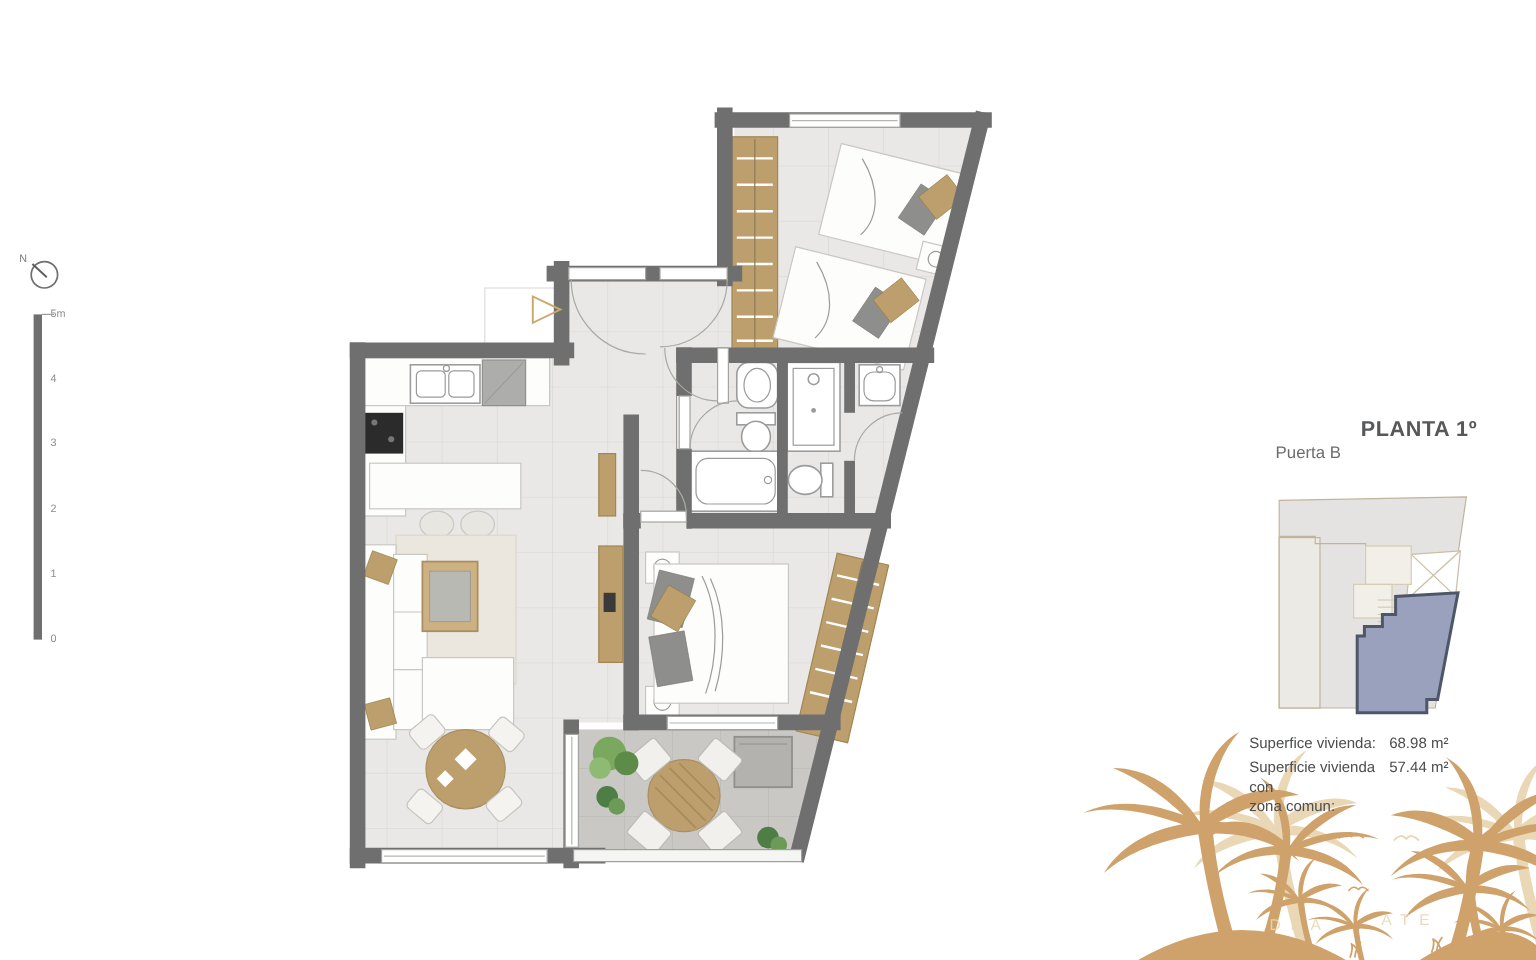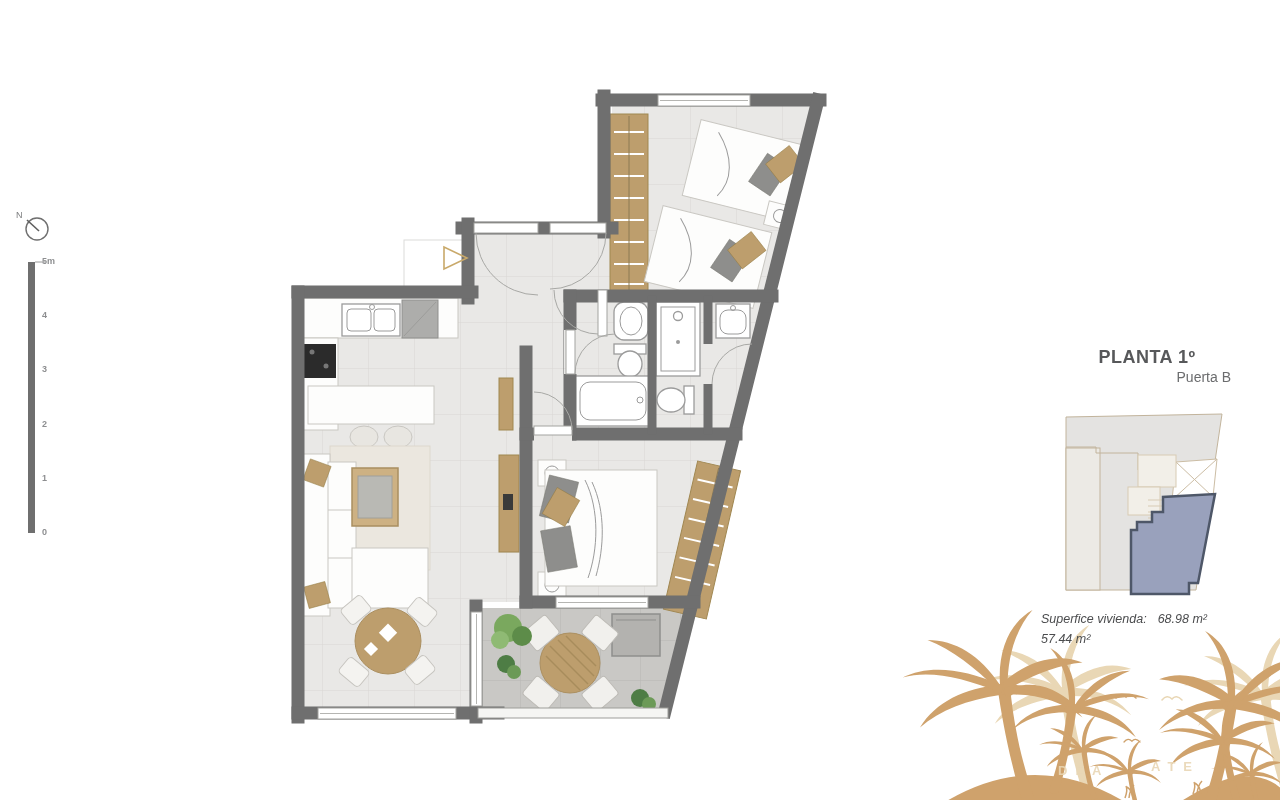--- a/index.html
+++ b/index.html
@@ -24,31 +24,31 @@
   .kp-fill{fill:var(--keyplan-fill);stroke:var(--keyplan-line);stroke-width:1;}
   .kp-line{stroke:var(--keyplan-line);fill:none;stroke-width:1;}
   .unit{fill:var(--unit-fill);stroke:var(--unit-outline);stroke-width:2.5;stroke-linejoin:miter;}
   .palm{fill:var(--palm);}
   .palm-faint{fill:var(--palm-faint);}
   .birdp{fill:none;stroke:var(--palm);stroke-width:1.6;stroke-linecap:round;}
   .birdf{fill:none;stroke:var(--palm-faint);stroke-width:1.6;stroke-linecap:round;}
   .gold{fill:none;stroke:var(--gold);stroke-width:1.6;stroke-linejoin:miter;}
   
   .compass-n{position:absolute;left:16px;top:210px;font-size:9px;color:#7b7c7e;}
-  .tick{position:absolute;left:42px;font-size:9px;color:#8d8e90;font-weight:bold;}
-  .panel-title{position:absolute;left:1063px;top:347px;width:168px;text-align:center;
+  .tick{position:absolute;left:42px;font-size:9px;color:#8d8e90;}
+  .panel-title{position:absolute;left:1063px;top:347px;width:168px;text-align:right;
     font-size:18px;font-weight:bold;color:var(--text-dark);letter-spacing:.5px;}
-  .panel-subtitle{position:absolute;left:1063px;top:369px;width:168px;text-align:right;
+  .panel-subtitle{position:absolute;left:1063px;top:369px;width:168px;text-align:left;
     font-size:14px;color:var(--text-mid);}
   .areas{position:absolute;left:1041px;top:611px;width:166px;font-size:12.5px;
     color:#4b4c4e;line-height:1.3;}
-  .area-row{display:flex;justify-content:space-between;align-items:flex-start;margin-bottom:4px;font-style:italic;}
+  .area-row{display:flex;justify-content:space-between;align-items:flex-start;margin-bottom:4px;}
   .area-row span:first-child{white-space:pre-line;}
   .area-row .val{white-space:nowrap;}
-  .wm{position:absolute;font-size:13px;font-weight:bold;letter-spacing:8px;
+  .wm{position:absolute;font-size:13px;font-weight:normal;letter-spacing:8px;
     color:var(--palm-faint);opacity:.9;}
 </style>
 </head>
 <body>
 
 <div class="canvas">
 
 <svg width="1280" height="800" viewBox="0 0 1280 800">
   <defs>
     <pattern id="tile" width="46" height="46" patternUnits="userSpaceOnUse">
@@ -353,20 +353,22 @@
 
 <div class="panel-title">PLANTA 1º</div>
 <div class="panel-subtitle">Puerta B</div>
 
 <div class="areas">
   <div class="area-row">
     <span>Superfice vivienda:</span>
     <span class="val">68.98 m²</span>
   </div>
   <div class="area-row">
+    <span>Superficie vivienda con
+zona comun:</span>
     <span class="val">57.44 m²</span>
   </div>
 </div>
 
 <span class="wm" style="left:1058px;top:763px">DEA</span>
 <span class="wm" style="left:1151px;top:759px">ATE</span>
 
 </div>
 
 </body></html>

